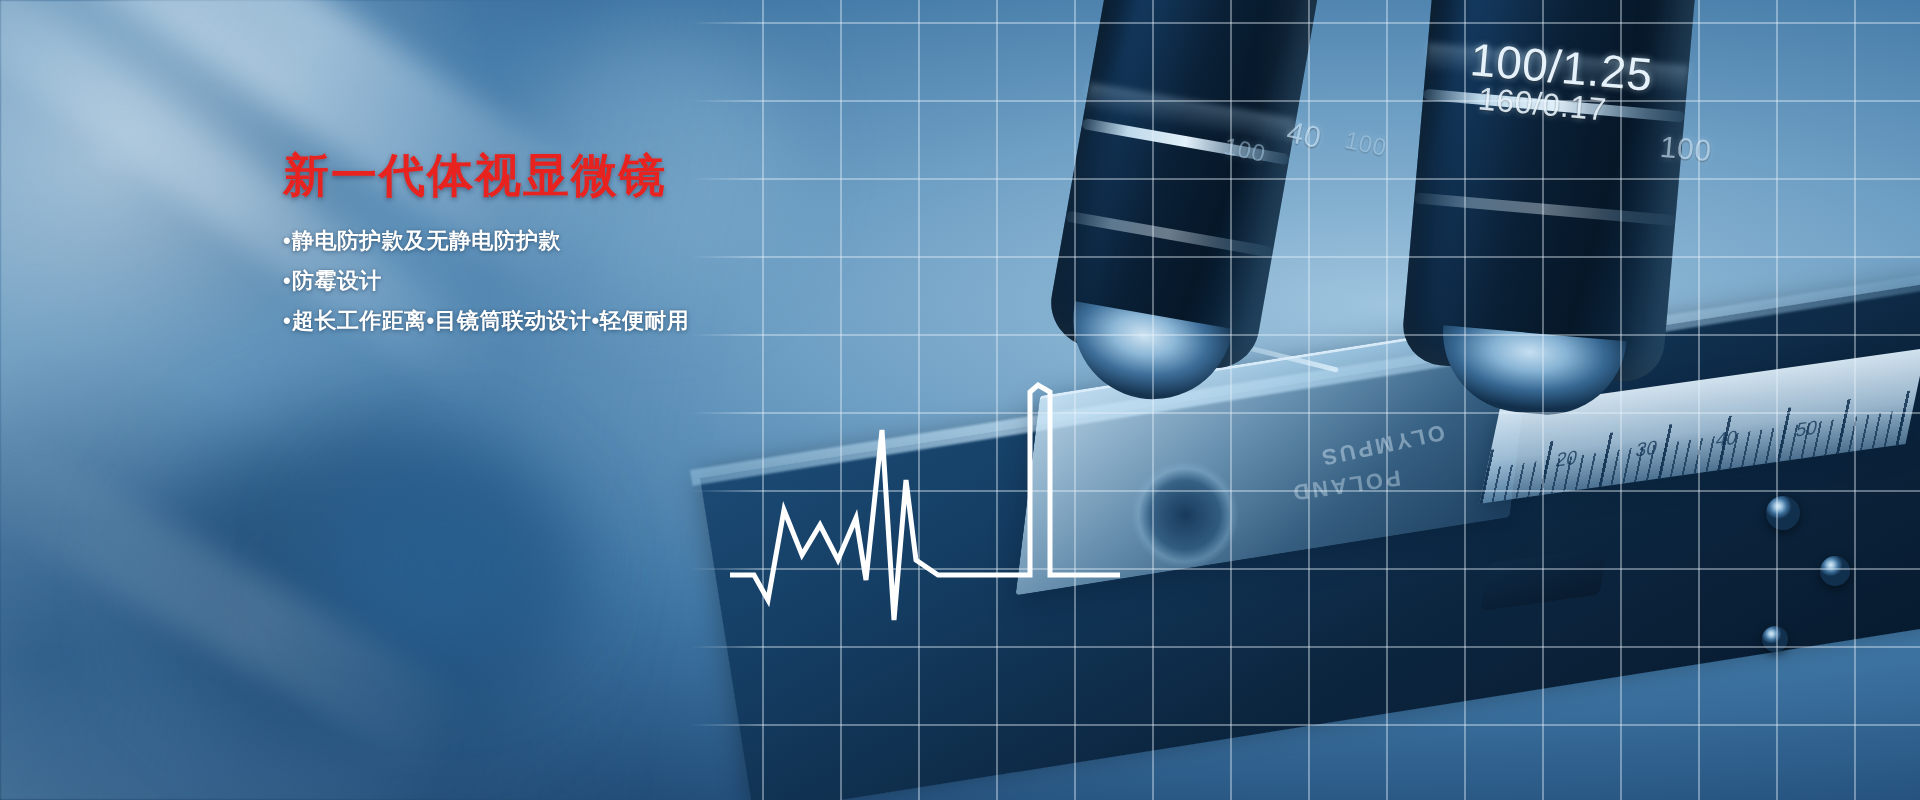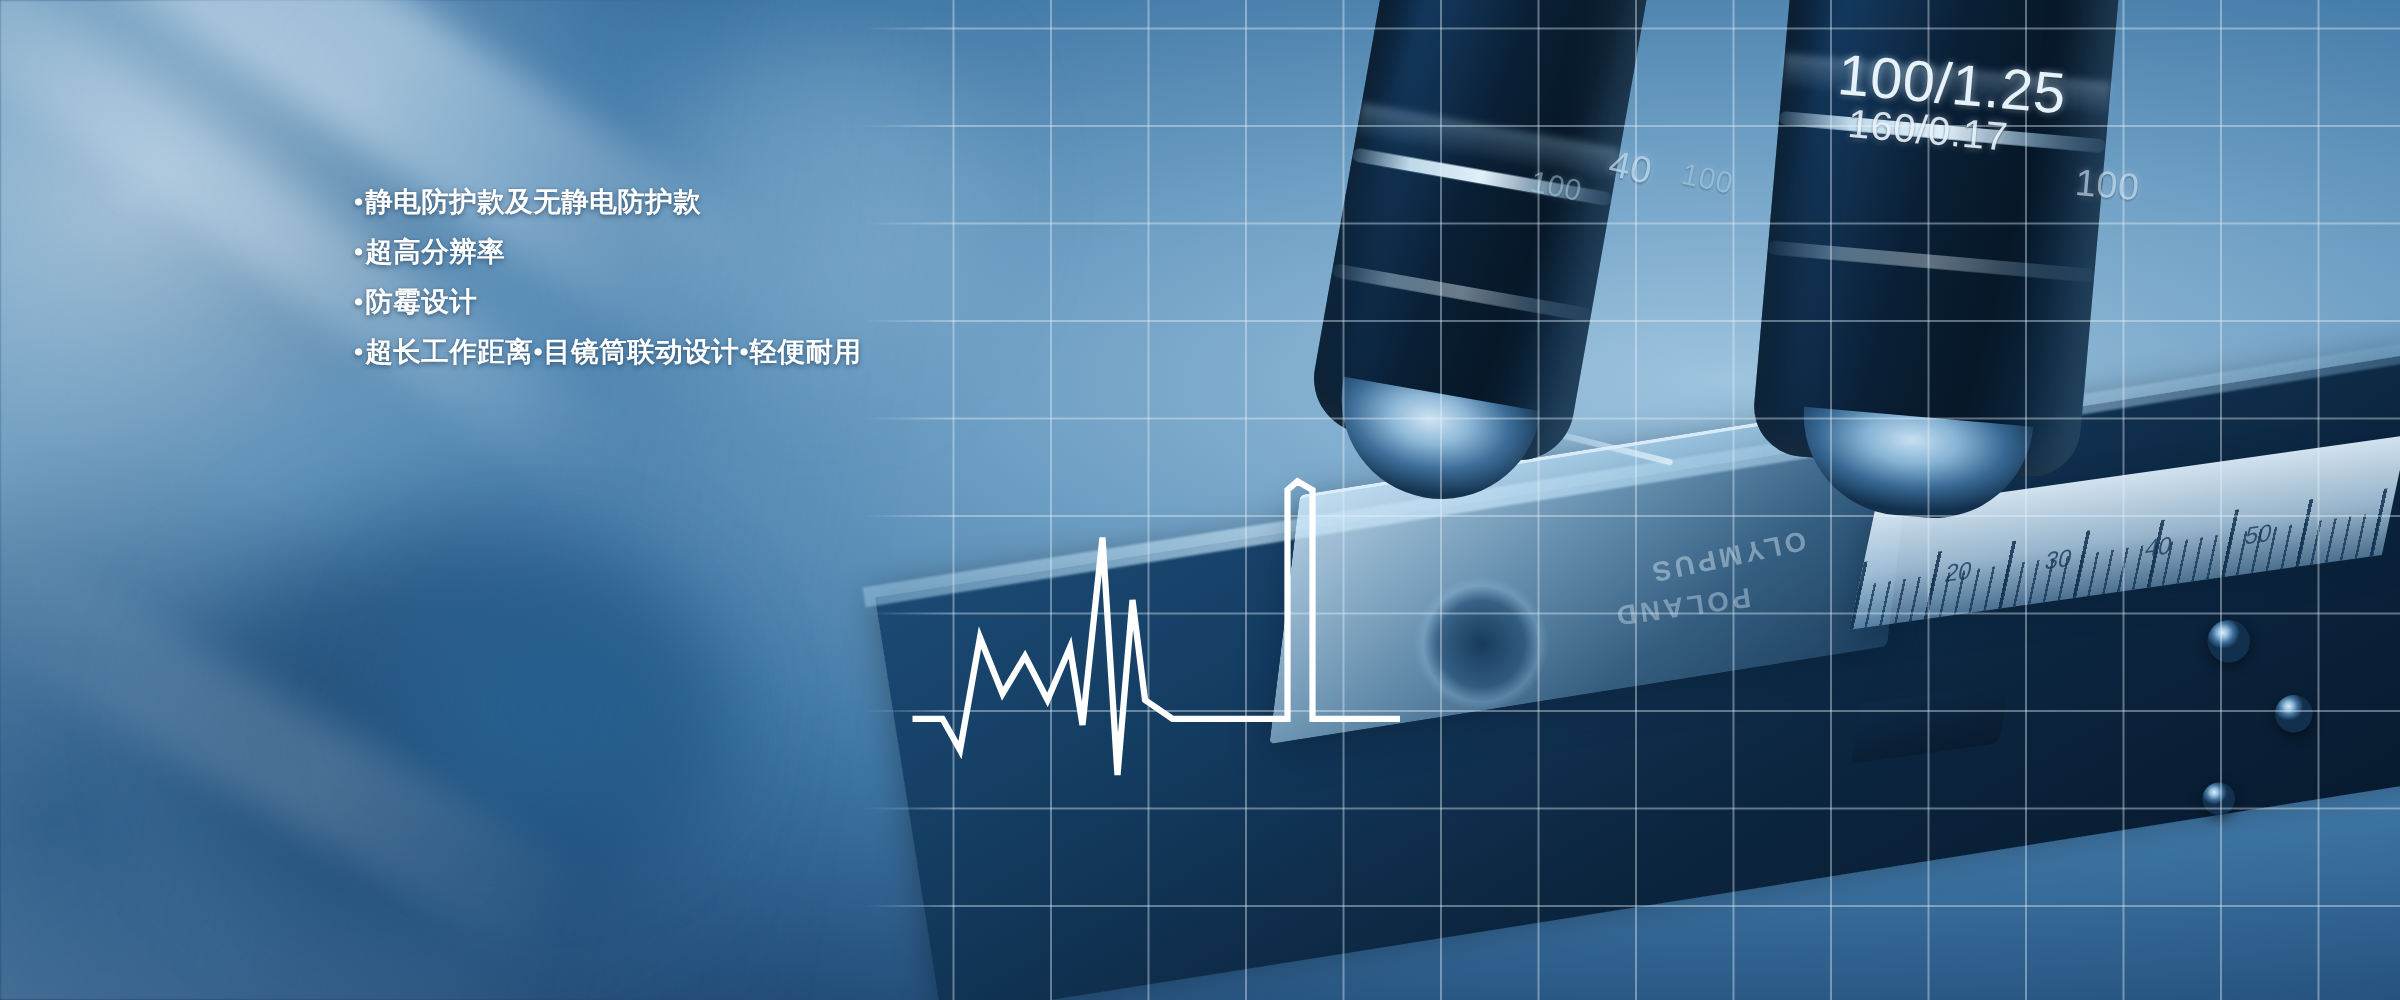--- a/index.html
+++ b/index.html
@@ -232,21 +232,20 @@
   .bullet{
     display:block;
     color:#ffffff;
     font-size:22px;
     font-weight:700;
     line-height:1.05;
     letter-spacing:.4px;
     margin-bottom:17px;
     white-space:nowrap;
     text-shadow:0 1px 4px rgba(12,44,74,.55), 0 0 1px rgba(12,44,74,.40);
-    font-family:Liberation Serif, serif;
   }
   .bullet .dot{margin-right:1px;}
   .bullet .txt{}
   .bullet-latin{letter-spacing:0px;}
 </style>
 </head>
 <body>
 
 <div class="banner">
 
@@ -309,21 +308,21 @@
 
   <div class="grid-overlay"></div>
 
   <div class="waveform">
     <svg width="1000" height="560" viewBox="0 0 1000 560" xmlns="http://www.w3.org/2000/svg" aria-hidden="true">
       <polyline id="wave-path" fill="none" stroke="#ffffff" stroke-width="5" stroke-linejoin="miter" stroke-linecap="butt" points="40,395 64,395 78,420 94,330 112,375 130,345 148,380 166,338 176,400 192,250 204,440 216,300 226,380 248,395 330,395 340,395 340,212 348,205 360,212 360,395 430,395"></polyline>
     </svg>
   </div>
 
   <div class="copy">
+    <h1 class="headline">新一代体视显微镜</h1>
     <ul class="bullets" id="bullet-list">
         <li class="bullet"><span class="dot">•</span><span class="txt">静电防护款及无静电防护款</span></li>
-        <li class="bullet"><span class="dot">•</span><span class="txt">超高分辨率</span></li>
         <li class="bullet"><span class="dot">•</span><span class="txt">防霉设计</span></li>
         <li class="bullet"><span class="dot">•</span><span class="txt">超长工作距离•目镜筒联动设计•轻便耐用</span></li>
       </ul>
   </div>
 
 </div>
 
 </body></html>

